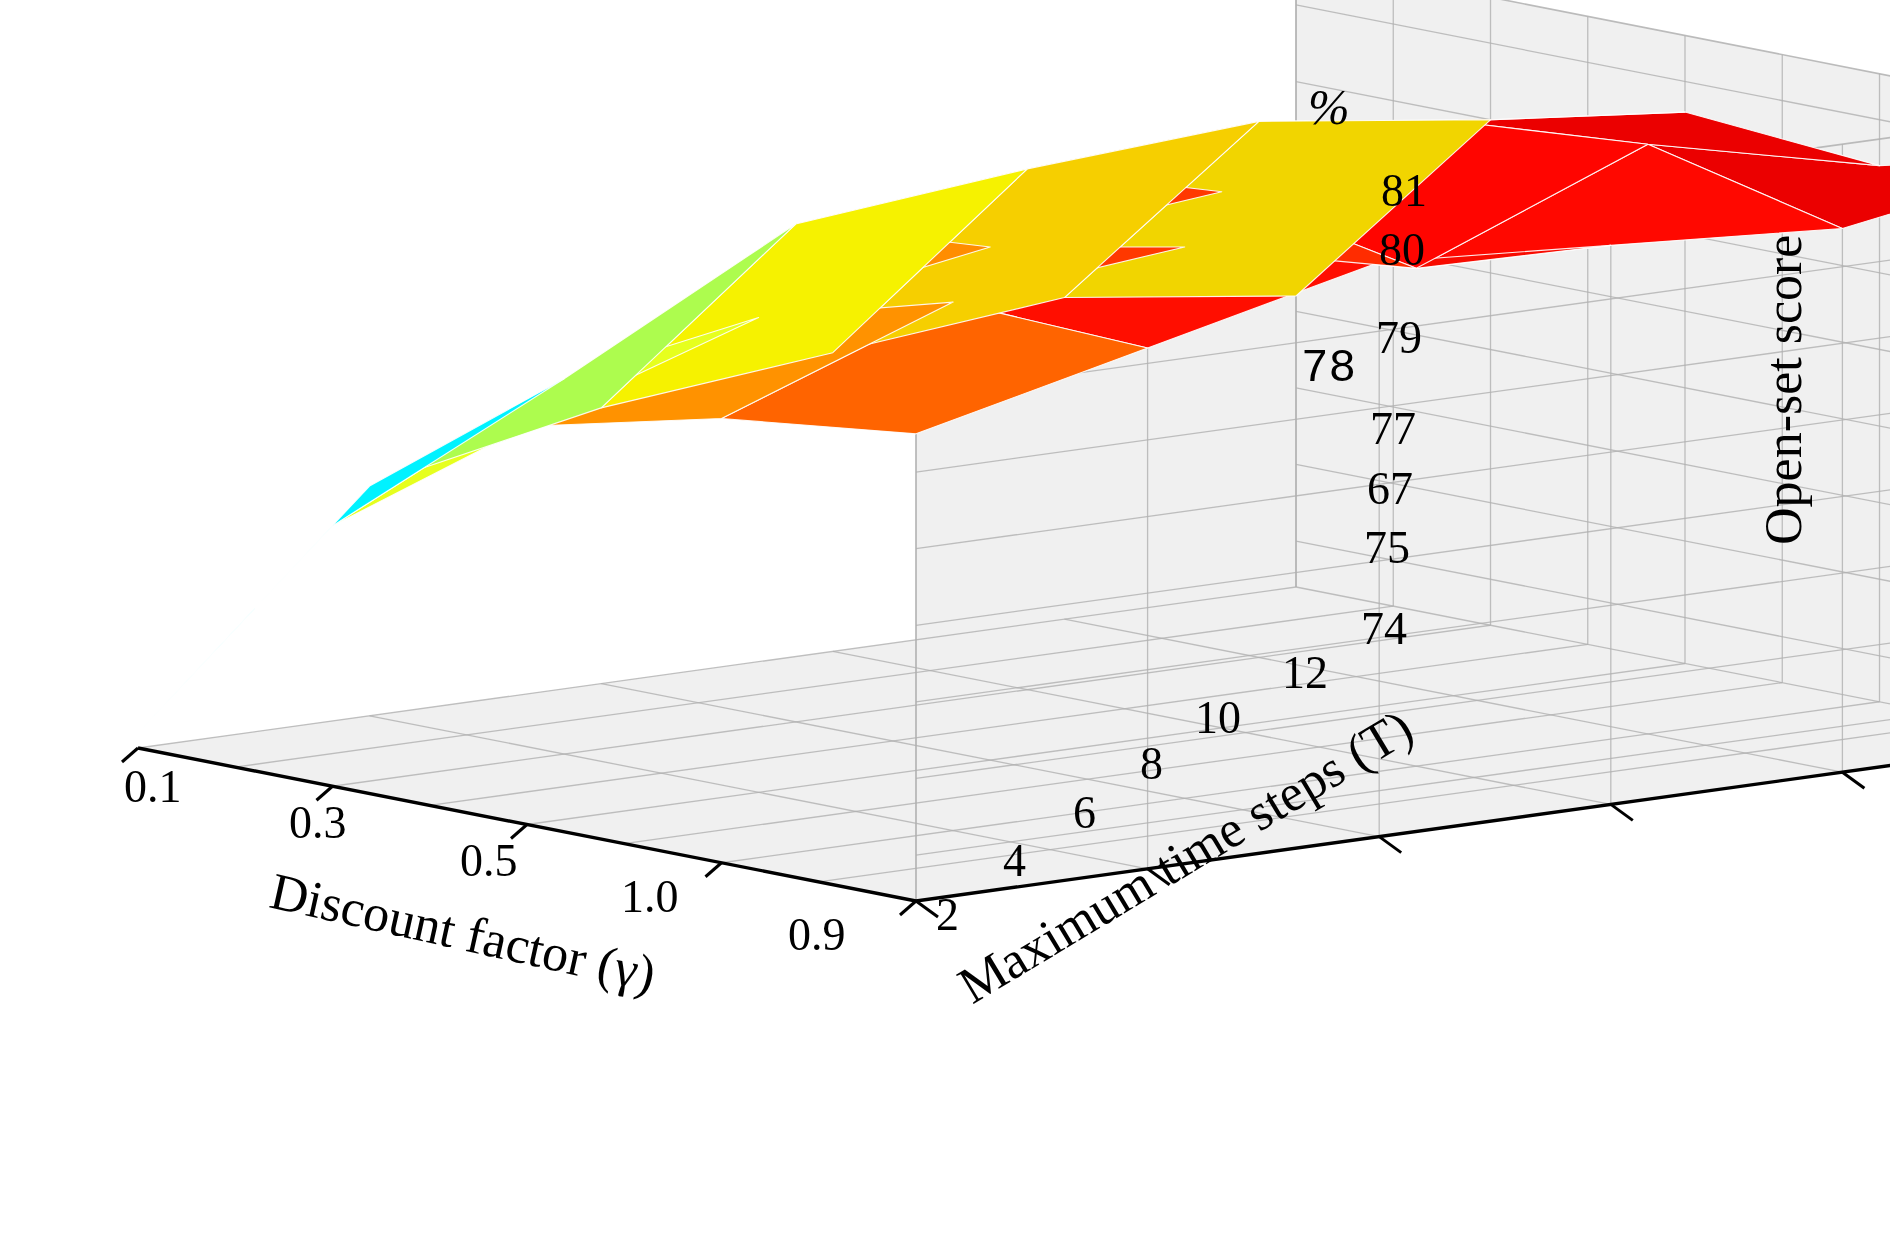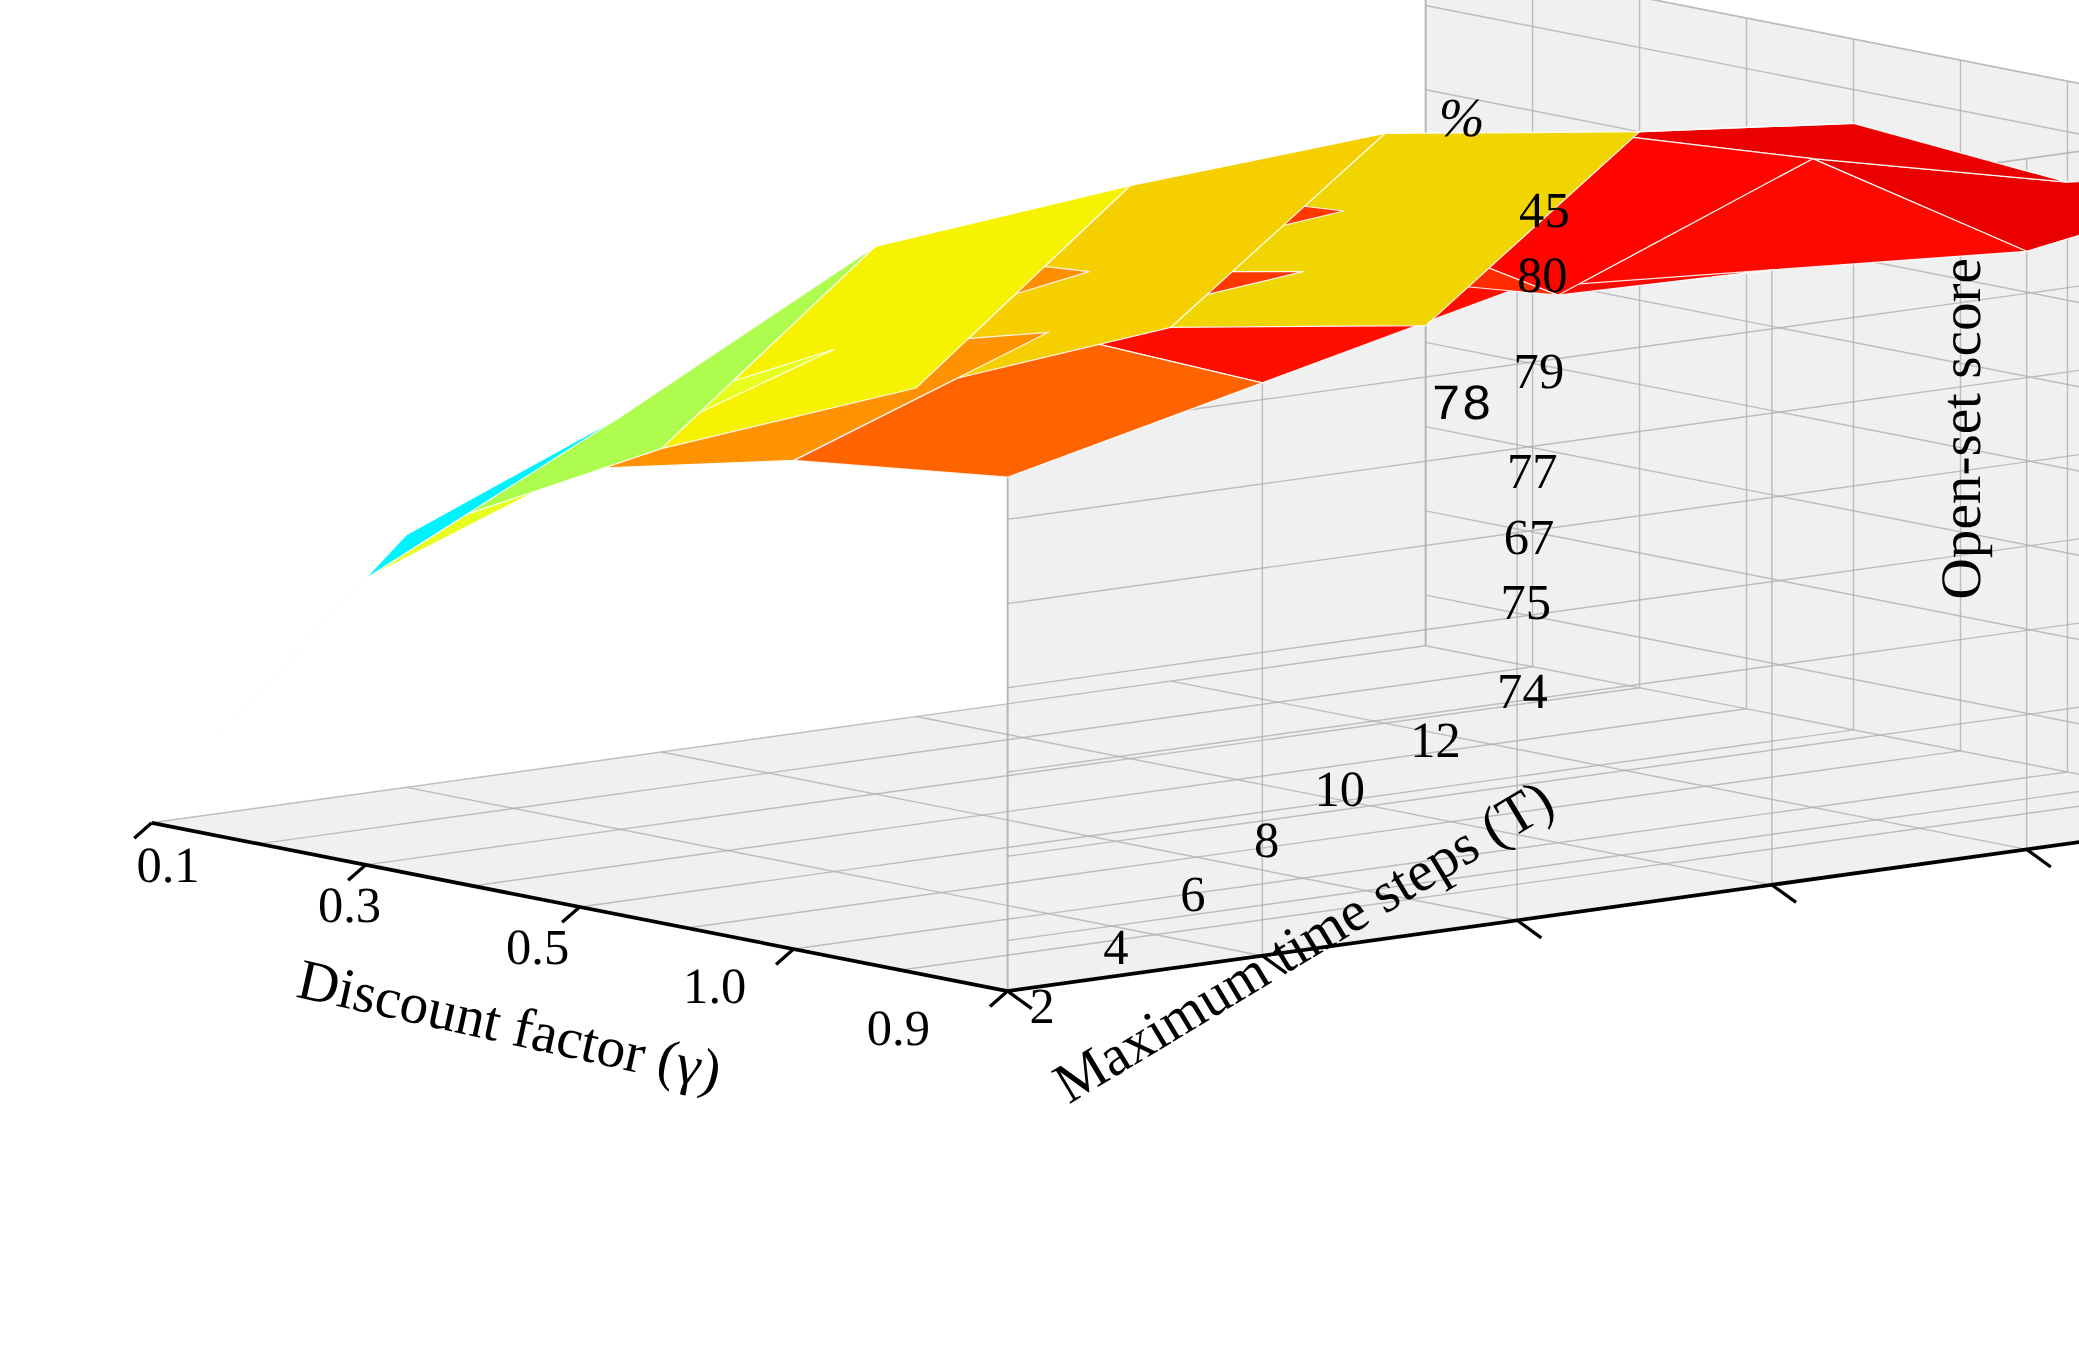--- a/index.html
+++ b/index.html
@@ -169,21 +169,21 @@
         <line x1="2074.00" y1="234.54" x2="2104.00" y2="234.54" stroke="#000000" stroke-width="3.0"></line>
         <line x1="2074.00" y1="311.12" x2="2104.00" y2="311.12" stroke="#000000" stroke-width="3.0"></line>
         <line x1="2074.00" y1="387.71" x2="2104.00" y2="387.71" stroke="#000000" stroke-width="3.0"></line>
         <line x1="2074.00" y1="464.29" x2="2104.00" y2="464.29" stroke="#000000" stroke-width="3.0"></line>
         <line x1="2074.00" y1="540.88" x2="2104.00" y2="540.88" stroke="#000000" stroke-width="3.0"></line>
         <line x1="2074.00" y1="617.46" x2="2104.00" y2="617.46" stroke="#000000" stroke-width="3.0"></line>
         <line x1="2074.00" y1="694.05" x2="2104.00" y2="694.05" stroke="#000000" stroke-width="3.0"></line>
       </g>
     </svg>
 
-  <div class="tick-label z-tick" style="left:1381px; top:168px;">45</div>
+  <div class="tick-label z-tick" style="left:1381px; top:168px;">81</div>
   <div class="tick-label z-tick" style="left:1379px; top:227px;text-align:center;">80</div>
   <div class="tick-label z-tick" style="left:1376px; top:287px;margin-top:28px;">79</div>
   <div class="tick-label z-tick" style="left:1301px; top:346px;font-family:Liberation Mono, monospace;">78</div>
   <div class="tick-label z-tick" style="left:1370px; top:406px;">77</div>
   <div class="tick-label z-tick" style="left:1367px; top:466px;">67</div>
   <div class="tick-label z-tick" style="left:1364px; top:525px;">75</div>
   <div class="tick-label z-tick" style="left:1361px; top:606px;">74</div>
 
   <div class="tick-label pct-label" style="left:1308px; top:82px;">%</div>
 

